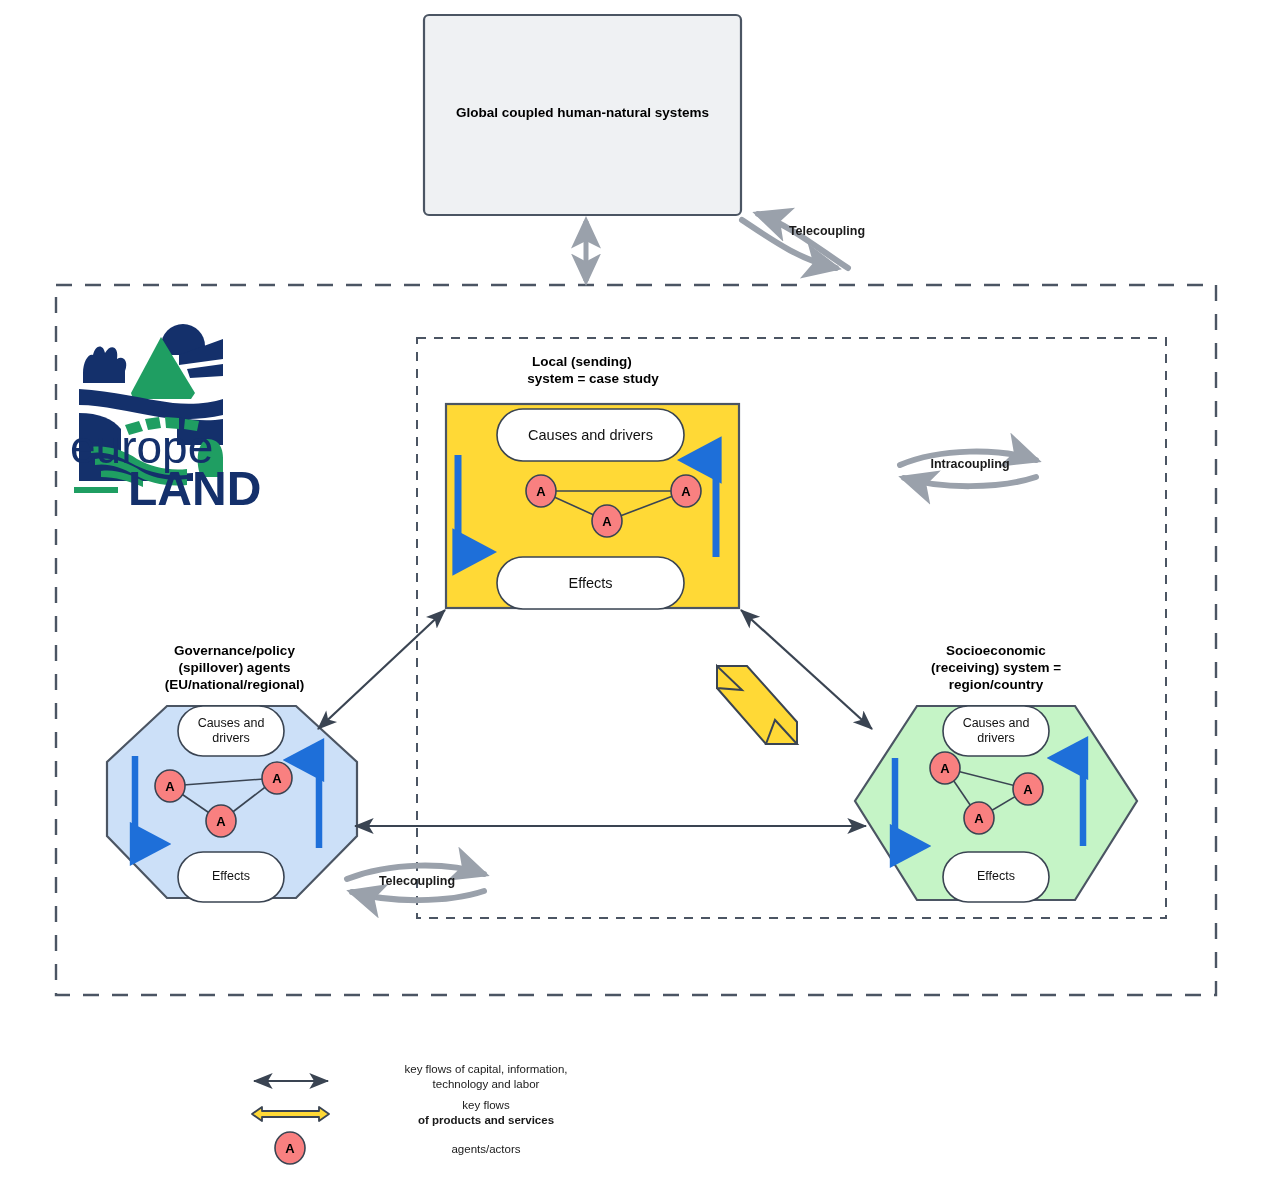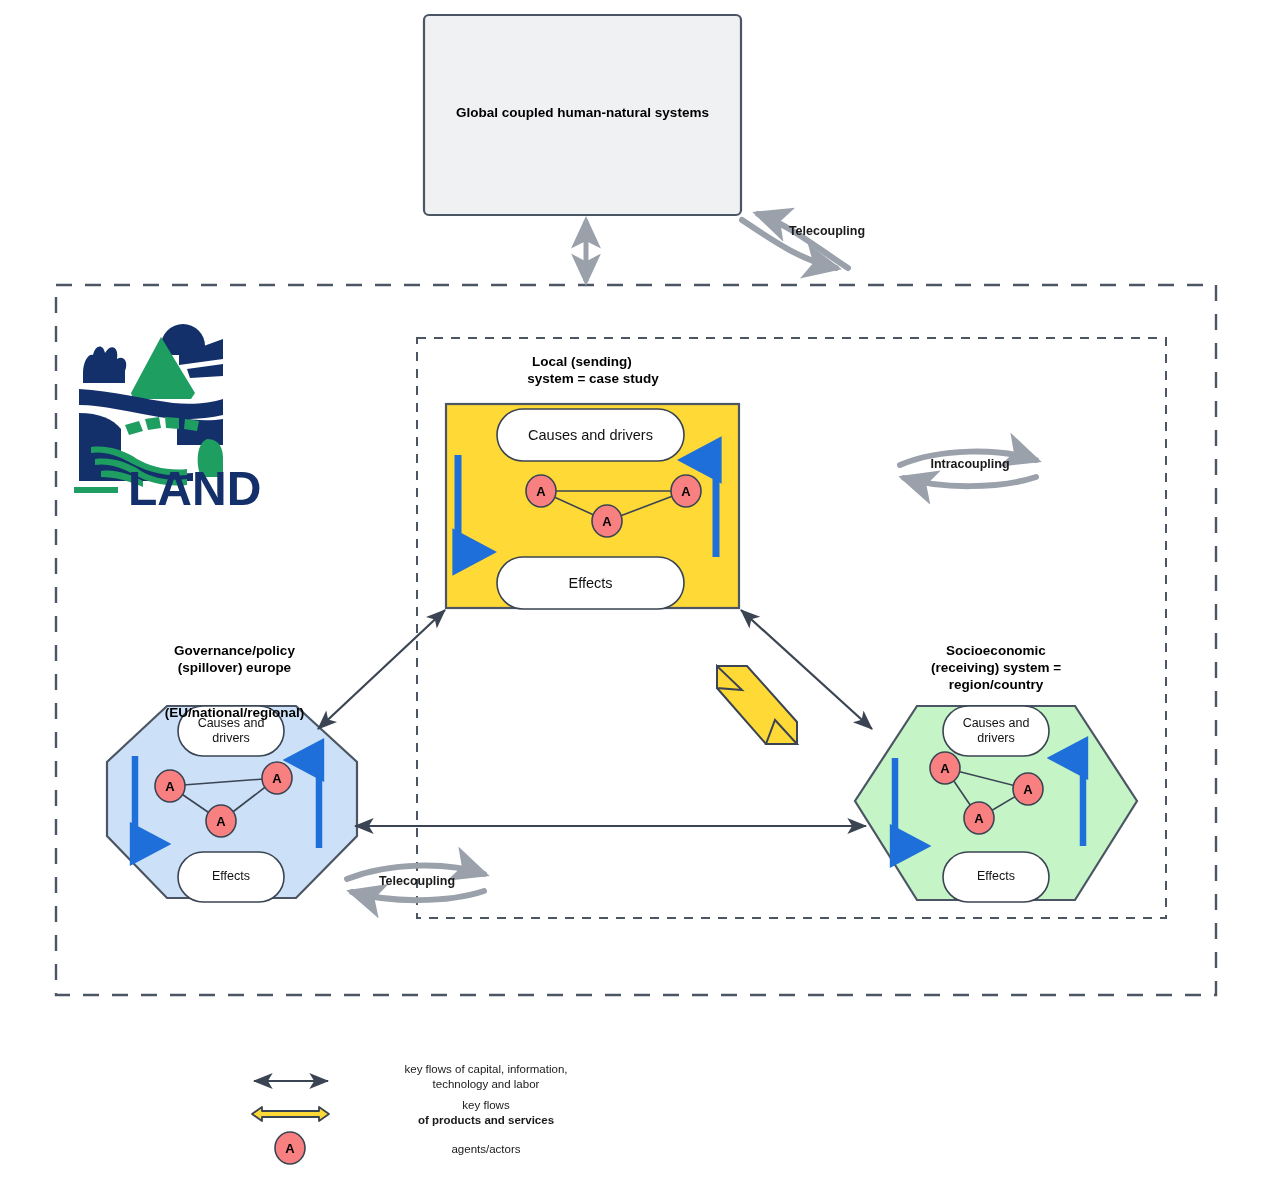--- a/index.html
+++ b/index.html
@@ -246,31 +246,32 @@
       </g>
     </g>
   </svg>
 
   <div class="lbl bold-title" style="left:432px; top:105px; width:301px;">Global coupled human-natural systems</div>
 
   <div class="lbl coupling-lbl" style="left:742px; top:224px; width:170px;">Telecoupling</div>
   <div class="lbl coupling-lbl" style="left:903px; top:457px; width:134px;">Intracoupling</div>
   <div class="lbl coupling-lbl" style="left:350px; top:874px; width:134px;">Telecoupling</div>
 
+  <div class="logo-word-europe" style="left:70px; top:424px;">europe</div>
   <div class="logo-dash" style="left:74px; top:487px;"></div>
   <div class="logo-word-land" style="left:128px; top:465px;">LAND</div>
 
   <div class="lbl bold-title" style="left:452px; top:354px; width:260px;">Local (sending)</div>
   <div class="lbl bold-title" style="left:463px; top:371px; width:260px;">system = case study</div>
   <div class="lbl pill-text" style="left:497px; top:426px; width:187px;">Causes and drivers</div>
   <div class="lbl pill-text" style="left:497px; top:574px; width:187px;">Effects</div>
 
   <div class="lbl bold-title" style="left:112px; top:643px; width:245px;">Governance/policy</div>
-  <div class="lbl bold-title" style="left:112px; top:660px; width:245px;">(spillover) europe</div>
-  <div class="lbl bold-title" style="left:112px; top:705px; width:245px;">(EU/national/regional)</div>
+  <div class="lbl bold-title" style="left:112px; top:660px; width:245px;">(spillover) agents</div>
+  <div class="lbl bold-title" style="left:112px; top:677px; width:245px;">(EU/national/regional)</div>
   <div class="lbl pill-text small" style="left:178px; top:716px; width:106px;">Causes and</div>
   <div class="lbl pill-text small" style="left:178px; top:731px; width:106px;">drivers</div>
   <div class="lbl pill-text small" style="left:178px; top:869px; width:106px;">Effects</div>
 
   <div class="lbl bold-title" style="left:872px; top:643px; width:248px;">Socioeconomic</div>
   <div class="lbl bold-title" style="left:872px; top:660px; width:248px;">(receiving) system =</div>
   <div class="lbl bold-title" style="left:872px; top:677px; width:248px;">region/country</div>
   <div class="lbl pill-text small" style="left:943px; top:716px; width:106px;">Causes and</div>
   <div class="lbl pill-text small" style="left:943px; top:731px; width:106px;">drivers</div>
   <div class="lbl pill-text small" style="left:943px; top:869px; width:106px;">Effects</div>

